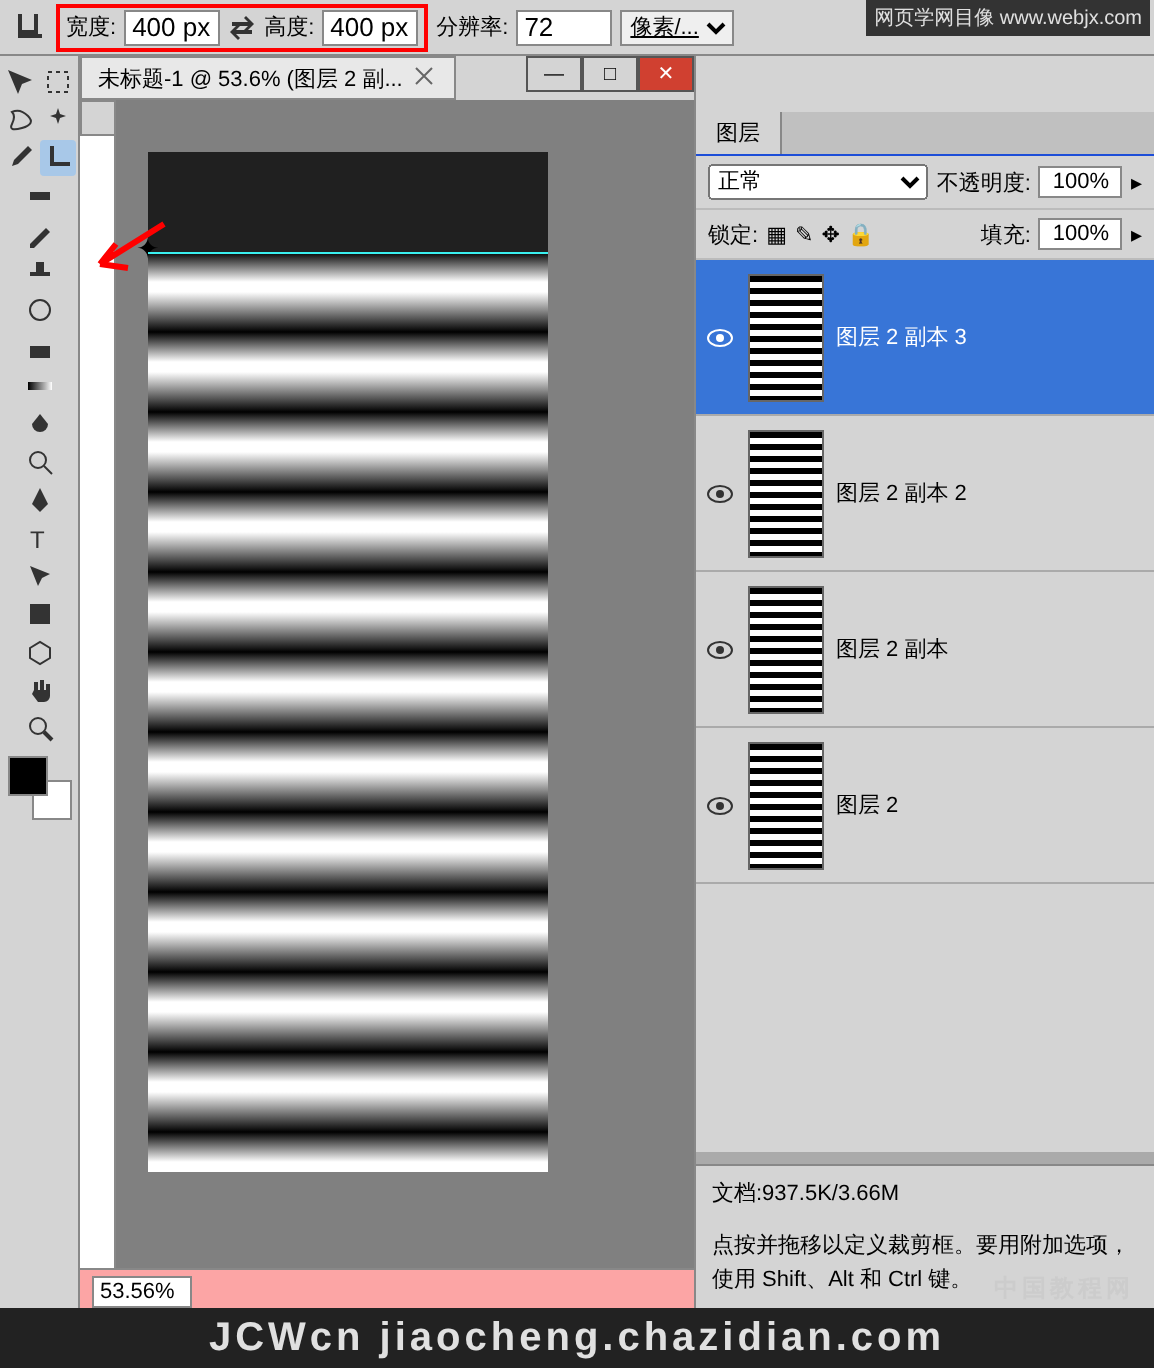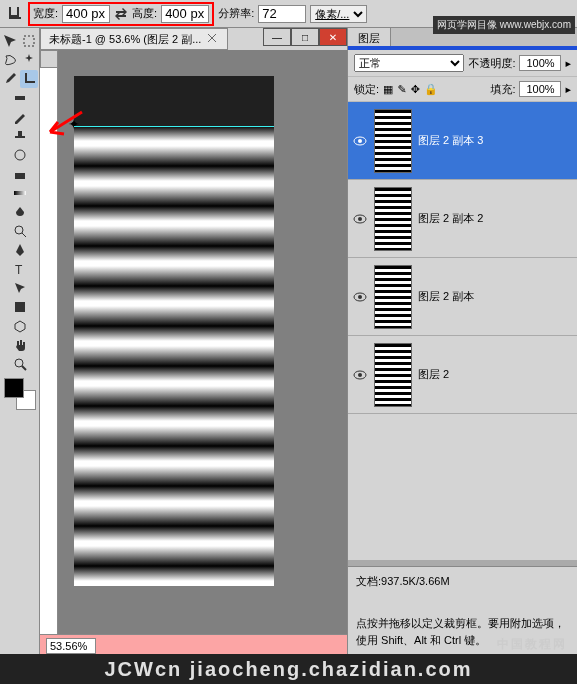--- a/index.html
+++ b/index.html
@@ -3,21 +3,21 @@
 <meta charset="utf-8">
 <style>
 * { box-sizing: border-box; margin: 0; padding: 0; font-family: "Microsoft YaHei", Arial, sans-serif; }
 body { background: #535353; width: 577px; height: 684px; overflow: hidden; font-size: 11px; color: #000; }
 .top-bar { background: #d4d4d4; height: 28px; display: flex; align-items: center; padding: 0 4px; gap: 4px; border-bottom: 1px solid #888; }
 .top-bar .icon-btn { width: 20px; height: 20px; display: flex; align-items: center; justify-content: center; }
 .top-bar label { font-size: 11px; }
 .top-bar input { width: 48px; height: 18px; font-size: 13px; padding: 0 3px; border: 1px solid #888; }
 .highlight-box { border: 2px solid #ff0000; padding: 1px 3px; display: flex; align-items: center; gap: 4px; }
 .top-bar select { height: 18px; font-size: 11px; border: 1px solid #888; text-decoration: underline; }
-.watermark-top { position: absolute; right: 2px; top: 16px; background: #333; color: #e0e0e0; font-size: 10px; padding: 2px 4px; z-index: 100; }
+.watermark-top { position: absolute; right: 2px; top: 0; background: #333; color: #e0e0e0; font-size: 10px; padding: 2px 4px; z-index: 100; }
 .main { display: flex; height: 628px; }
 .toolbox { background: #d4d4d4; width: 40px; border-right: 1px solid #888; display: flex; flex-direction: column; align-items: center; padding-top: 4px; gap: 1px; }
 .tool { width: 18px; height: 18px; display: flex; align-items: center; justify-content: center; cursor: pointer; border-radius: 2px; }
 .tool.active { background: #a8c8e8; }
 .toolbox-pair { display: flex; gap: 1px; }
 .color-swatches { margin-top: 4px; position: relative; width: 32px; height: 32px; }
 .fg-swatch { position: absolute; top: 0; left: 0; width: 20px; height: 20px; background: #000; border: 1px solid #888; }
 .bg-swatch { position: absolute; bottom: 0; right: 0; width: 20px; height: 20px; background: #fff; border: 1px solid #888; }
 .doc-area { flex: 1; background: #808080; position: relative; display: flex; flex-direction: column; }
 .doc-tab { background: #d4d4d4; height: 22px; display: flex; }
@@ -35,21 +35,21 @@
 .canvas-viewport { flex: 1; background: #808080; position: relative; overflow: hidden; padding-top: 18px; padding-left: 8px; }
 .canvas { width: 200px; margin: 8px; position: relative; }
 .crop-overlay { width: 200px; height: 50px; background: rgba(0,0,0,0.75); position: relative; }
 .crop-handle { position: absolute; bottom: -6px; left: -6px; font-size: 14px; }
 .guide-line { position: absolute; left: 0; right: 0; top: 50px; border-top: 1px solid #3af0f0; }
 .stripe-img { width: 200px; height: 460px; background: repeating-linear-gradient(to bottom, #000 0px, #fff 15px, #fff 20px, #000 40px); }
 .status-bar { height: 22px; background: #fca5a5; border-top: 1px solid #888; display: flex; align-items: center; padding: 0 6px; font-size: 11px; }
 .status-bar input { width: 50px; height: 16px; font-size: 11px; border: 1px solid #888; padding: 0 3px; }
 .red-arrow { position: absolute; left: 44px; top: 110px; z-index: 50; }
 .panels { width: 230px; background: #d4d4d4; border-left: 1px solid #888; display: flex; flex-direction: column; }
-.panel-tabs { height: 22px; display: flex; background: #c0c0c0; border-bottom: 4px solid #1d4ed8; }
+.panel-tabs { height: 22px; display: flex; background: #c0c0c0; border-bottom: 1px solid #1d4ed8; margin-top: 28px; }
 .panel-tab { padding: 3px 10px; font-size: 11px; background: #d4d4d4; border-right: 1px solid #888; }
 .panel-row { display: flex; align-items: center; padding: 4px 6px; gap: 4px; border-bottom: 1px solid #bbb; }
 .panel-row select { flex: 1; font-size: 11px; height: 18px; }
 .panel-row label { font-size: 11px; }
 .panel-row input { width: 42px; height: 16px; font-size: 11px; border: 1px solid #888; text-align: center; padding: 0 2px; }
 .layer-list { flex: 1; overflow-y: auto; background: #d4d4d4; }
 .layer-item { display: flex; align-items: center; height: 78px; border-bottom: 1px solid #aaa; padding: 2px 4px; gap: 6px; }
 .layer-item.selected { background: #3875d7; color: #fff; }
 .layer-vis { width: 16px; height: 16px; display: flex; align-items: center; justify-content: center; }
 .layer-thumb { width: 38px; height: 64px; border: 1px solid #666; background: repeating-linear-gradient(to bottom, #000 0px, #000 3px, #fff 3px, #fff 6px); }
@@ -311,21 +311,21 @@
               <circle cx="7" cy="7" r="2" fill="#333"></circle>
             </svg>
           </span>
         <div class="layer-thumb"></div>
         <span class="layer-name">图层 2</span>
       </div>
     </div>
     <div class="panel-divider"></div>
     <div class="info-panel">
       <div>文档:937.5K/3.66M</div>
-      <div style="margin-top:24px">点按并拖移以定义裁剪框。要用附加选项，使用 Shift、Alt 和 Ctrl 键。</div>
+      <div style="margin-top:8px">点按并拖移以定义裁剪框。要用附加选项，使用 Shift、Alt 和 Ctrl 键。</div>
     </div>
   </div>
 </div>
 
 <div class="bottom-watermark">
   <span class="cn">中国教程网</span>
   <span>JCWcn  jiaocheng.chazidian.com</span>
 </div>
 
 </body></html>

